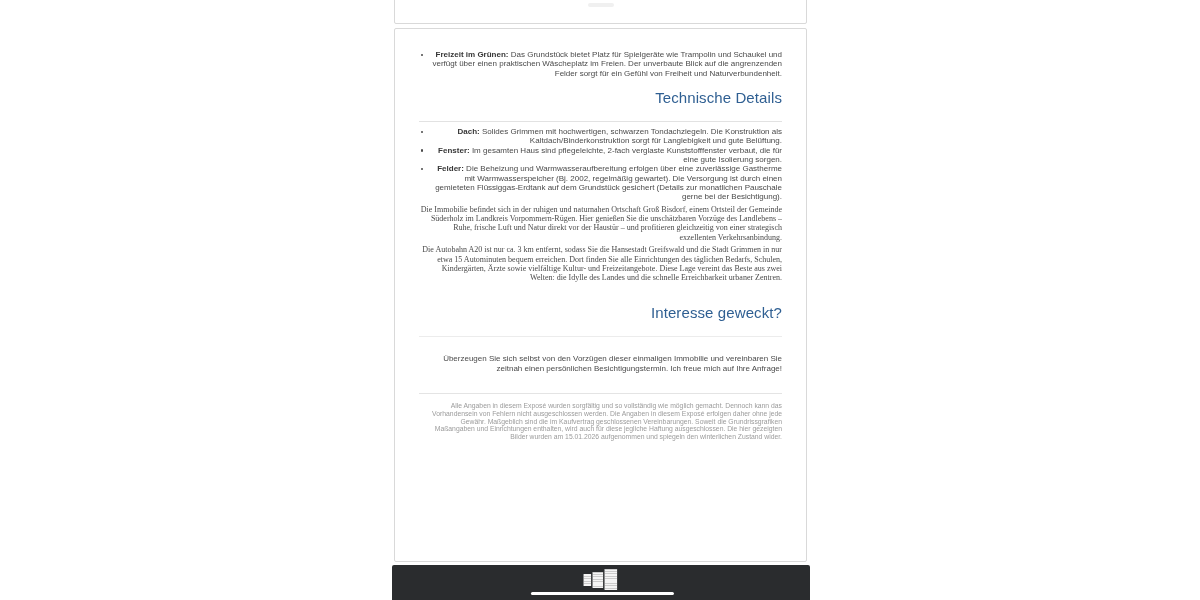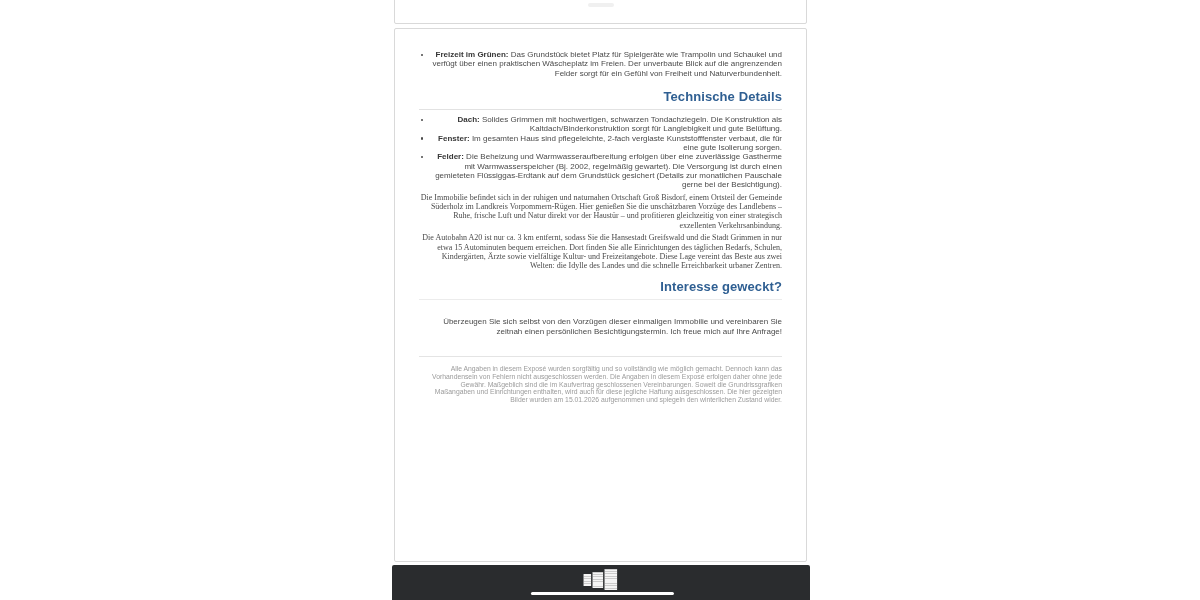--- a/index.html
+++ b/index.html
@@ -78,34 +78,34 @@
     left: 2px;
     top: 3.6px;
     width: 2.4px;
     height: 2.4px;
     background: #4a4a4a;
     border-radius: 50%;
   }
   .bullet-label { font-weight: bold; color: #373737; }
   h2.section-title {
     margin: 0;
-    font-size: 13px;
-    font-weight: bold;
+    font-size: 15px;
+    font-weight: normal;
     color: #2f5f92;
     letter-spacing: 0.1px;
     border-bottom: 1px solid #e2e2e2;
-    padding-bottom: 5px;
+    padding-bottom: 15px;
   }
   h2.tech-title { margin-top: 11px; }
   .tech-bullets { margin-top: 5px !important; }
   h2.lage-title { margin-top: 14px; }
   .lage-paragraphs { margin-top: 3px; font-family: Liberation Serif, serif; }
   .lage-paragraphs p { margin: 0; }
   .lage-paragraphs p + p { margin-top: 3px; }
-  h2.interesse-title { margin-top: 8px; border-bottom-color: #ececec; }
+  h2.interesse-title { margin-top: 21px; border-bottom-color: #ececec; }
   .interesse-paragraph {
     margin: 17px 0 0 0;
     line-height: 10.4px;
   }
   .disclaimer-divider {
     margin-top: 19px;
     border: none;
     border-top: 1px solid #e4e4e4;
     height: 0;
   }

